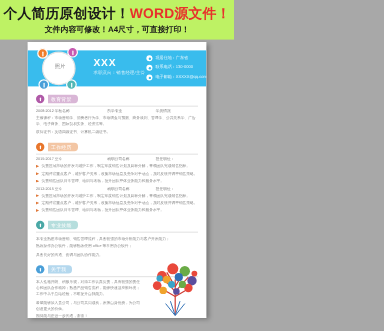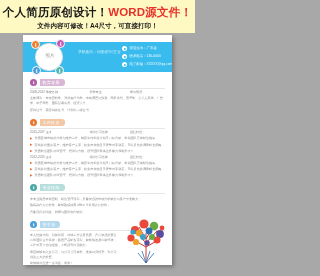--- a/index.html
+++ b/index.html
@@ -5,21 +5,21 @@
   html,body{margin:0;padding:0;}
   body{
     width:195px;height:276px;overflow:hidden;
     background:#a8a8a8;
     font-family:"Liberation Sans","DejaVu Sans",sans-serif;
     position:relative;
   }
   
   .promo{
     position:absolute;left:0;top:0;width:195px;height:33px;
-    background:#fef9c3;text-align:center;
+    background:#bef264;text-align:center;
   }
   .promo-title{
     margin:0;padding-top:7px;font-size:11.5px;font-weight:bold;
     letter-spacing:.2px;line-height:1;white-space:nowrap;
   }
   .promo-title .blk{color:#1b1b1b;}
   .promo-title .red{color:#e8302b;}
   .promo-sub{
     margin:0;padding-top:4px;font-size:6.6px;font-weight:bold;
     color:#1b1b1b;line-height:1;white-space:nowrap;
@@ -137,20 +137,21 @@
         </span>
       <span class="dot bl">
           <i></i>
         </span>
       <span class="dot br">
           <i></i>
         </span>
     </div>
 
     <div class="name-block">
+      <div class="name">XXX</div>
       <div class="name-sub">求职意向：销售经理/主管</div>
     </div>
 
     <div class="contact">
       <div class="crow">
         <span class="cico"></span>
         <span class="ctxt">现居住地：广东省</span>
       </div>
       <div class="crow">
         <span class="cico"></span>

